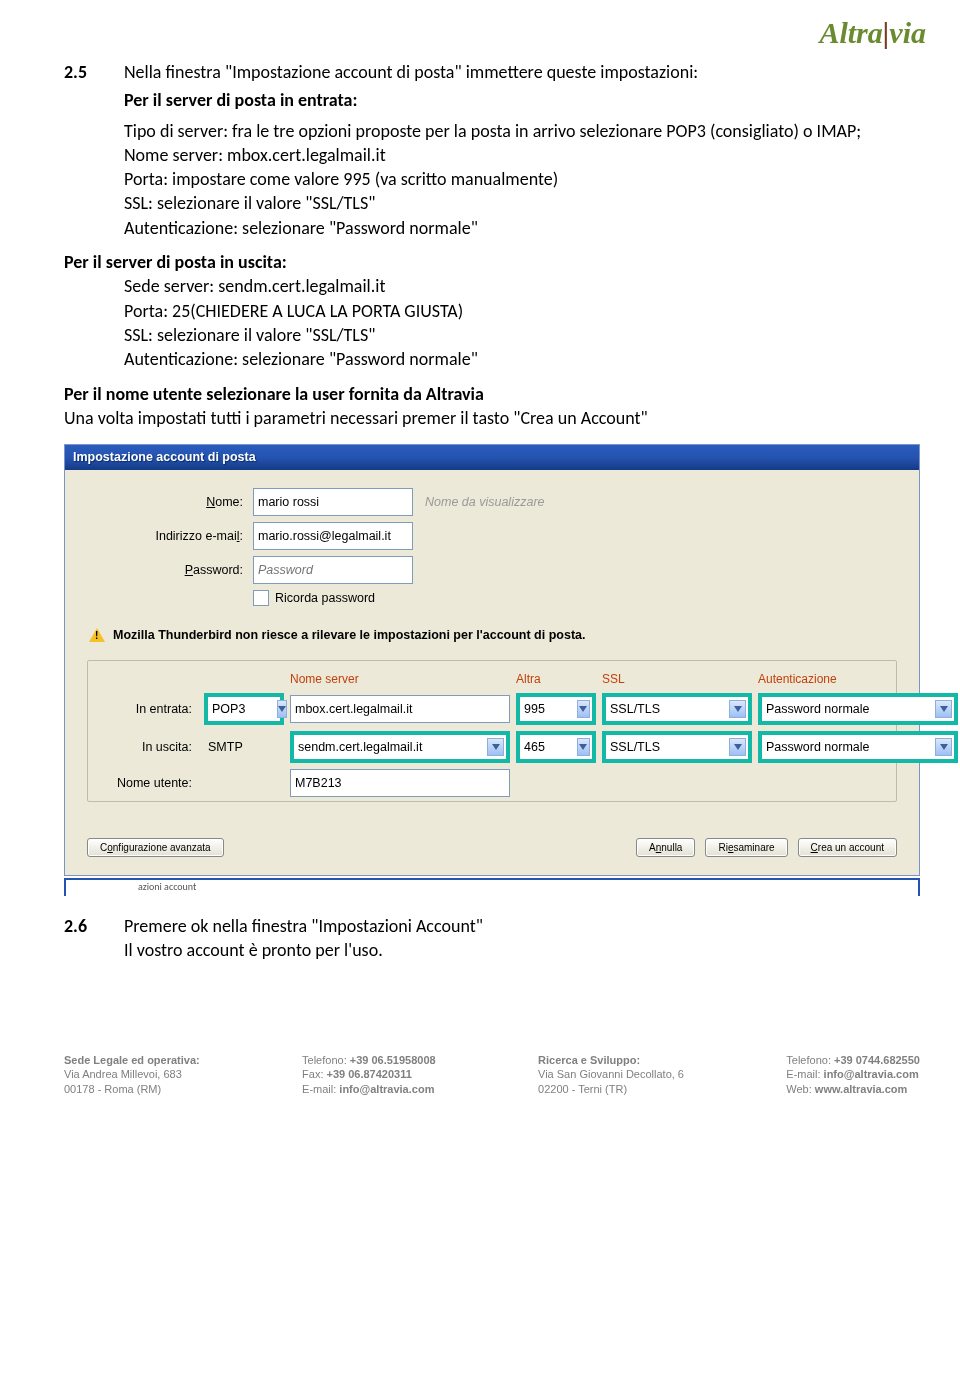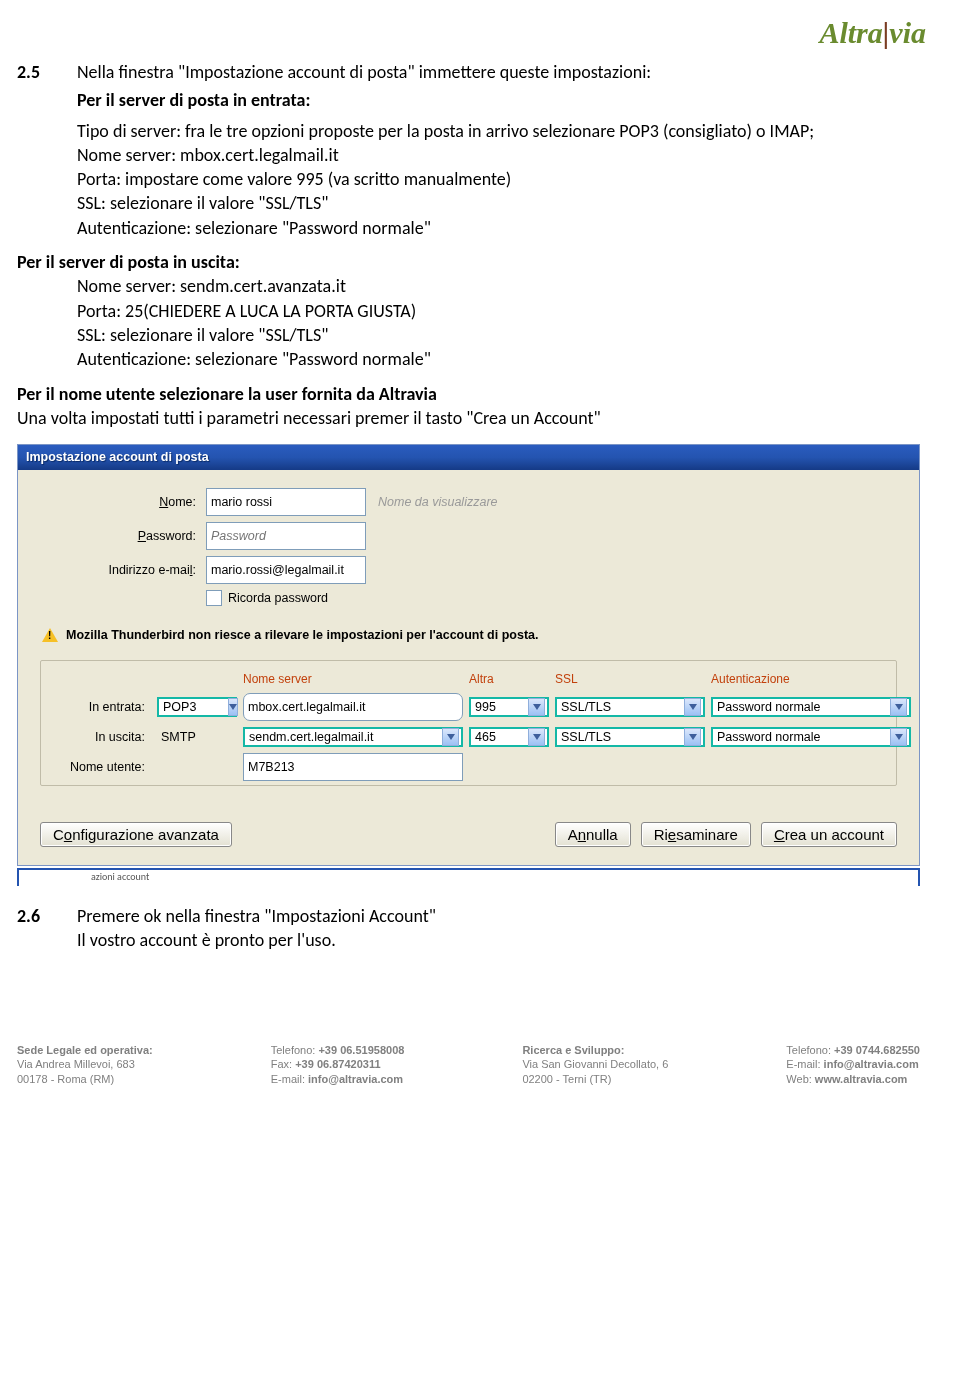--- a/index.html
+++ b/index.html
@@ -4,21 +4,21 @@
 <style>
   body {
     margin: 0;
     padding: 0;
     font-family: Calibri, Arial, sans-serif;
     width: 960px;
     color: #000;
     background: #fff;
   }
   .page {
-    padding: 16px 40px 10px 17px;
+    padding: 16px 40px 10px 64px;
     box-sizing: border-box;
   }
   .logo {
     text-align: right;
     font-style: italic;
     font-weight: bold;
     font-size: 30px;
     font-family: Georgia, serif;
     margin-right: -6px;
   }
@@ -140,24 +140,24 @@
     grid-template-columns: 100px 80px 220px 80px 150px 200px;
     gap: 6px 6px;
     align-items: center;
     font-size: 12.5px;
   }
   .sg-header { color: #c2410c; font-size: 12px; }
   .xp-select {
     display: flex;
     align-items: center;
     justify-content: space-between;
-    border: 2px solid #14b8a6;
+    border: 4px solid #14b8a6;
     background: #fff;
     padding: 1px 2px 1px 4px;
-    height: 20px;
+    height: 32px;
     box-sizing: border-box;
     font-size: 12.5px;
     gap: 32px;
   }
   .sel-btn {
     width: 15px;
     height: 16px;
     background: linear-gradient(to bottom, #dbe7fb, #9cc1f4);
     border: 1px solid #8faedb;
     display: flex;
@@ -169,21 +169,21 @@
   .btn-row {
     display: flex;
     justify-content: space-between;
     margin-top: 36px;
   }
   .xp-button {
     border: 1px solid #888;
     border-radius: 3px;
     padding: 3px 12px;
     background: linear-gradient(to bottom, #fff, #e3e1d2);
-    font-size: 15px;
+    font-size: 10px;
     font-family: Tahoma, sans-serif;
     box-shadow: 0 0 0 1px #fff inset;
     letter-spacing: 0;
   }
   .xp-button .u { text-decoration: underline; }
   .right-btns { display: flex; gap: 10px; }
   .thinbar {
     height: 16px;
     margin-top: 2px;
     background: #fff;
@@ -228,45 +228,45 @@
     <div class="block">
       <div>Tipo di server: fra le tre opzioni proposte per la posta in arrivo selezionare POP3 (consigliato) o IMAP;</div>
       <div>Nome server: mbox.cert.legalmail.it</div>
       <div>Porta: impostare come valore 995 (va scritto manualmente)</div>
       <div>SSL: selezionare il valore "SSL/TLS"</div>
       <div>Autenticazione: selezionare "Password normale"</div>
     </div>
 
     <div class="bold" style="margin-top:10px">Per il server di posta in uscita:</div>
     <div class="block">
-      <div>Nome server: sendm.cert.avanzata.it</div>
+      <div>Sede server: sendm.cert.legalmail.it</div>
       <div>Porta: 25(CHIEDERE A LUCA LA PORTA GIUSTA)</div>
       <div>SSL: selezionare il valore "SSL/TLS"</div>
       <div>Autenticazione: selezionare "Password normale"</div>
     </div>
 
     <div class="bold" style="margin-top:10px">Per il nome utente selezionare la user fornita da Altravia</div>
     <div>Una volta impostati tutti i parametri necessari premer il tasto  "Crea un Account"</div>
 
     <div class="dialog-outer">
       <div class="titlebar">Impostazione account di posta</div>
       <div class="dialog-inner">
         <div class="form-area">
           <div class="form-row">
             <label><span class="underline">N</span><span>ome:</span></label>
             <input class="xp-input" style="width: 160px;" value="mario rossi">
             <span class="ghost">Nome da visualizzare</span>
           </div>
           <div class="form-row">
+            <label>Indirizzo e-mai<span class="underline">l</span>:</label>
+            <input class="xp-input" style="width: 160px;" value="mario.rossi@legalmail.it">
+          </div>
+          <div class="form-row">
             <label><span class="underline">P</span>assword:</label>
             <input class="xp-input placeholder" style="width: 160px;" placeholder="Password">
-          </div>
-          <div class="form-row">
-            <label>Indirizzo e-mai<span class="underline">l</span>:</label>
-            <input class="xp-input" style="width: 160px;" value="mario.rossi@legalmail.it">
           </div>
           <div class="checkbox-row">
             <span class="xp-check"></span>
             <span><span class="underline">R</span>icorda password</span>
           </div>
         </div>
 
         <div class="warn-row">
           <span class="warn-icon"></span>
           <span>Mozilla Thunderbird non riesce a rilevare le impostazioni per l'account di posta.</span>
@@ -283,21 +283,21 @@
 
             <div class="label-right">In entrata:</div>
             <div class="xp-select">
                 <span>POP3</span>
                 <span class="sel-btn">
                   <svg viewBox="0 0 8 6">
                     <path d="M0 0 L8 0 L4 6 Z" fill="#3e5f9c"></path>
                   </svg>
                 </span>
               </div>
-            <input class="xp-input" style="width: 100%; border-radius: 7px;" value="mbox.cert.legalmail.it">
+            <input class="xp-input" style="width: 100%;" value="mbox.cert.legalmail.it">
             <div class="xp-select">
                 <span>995</span>
                 <span class="sel-btn">
                   <svg viewBox="0 0 8 6">
                     <path d="M0 0 L8 0 L4 6 Z" fill="#3e5f9c"></path>
                   </svg>
                 </span>
               </div>
             <div class="xp-select">
                 <span>SSL/TLS</span>

